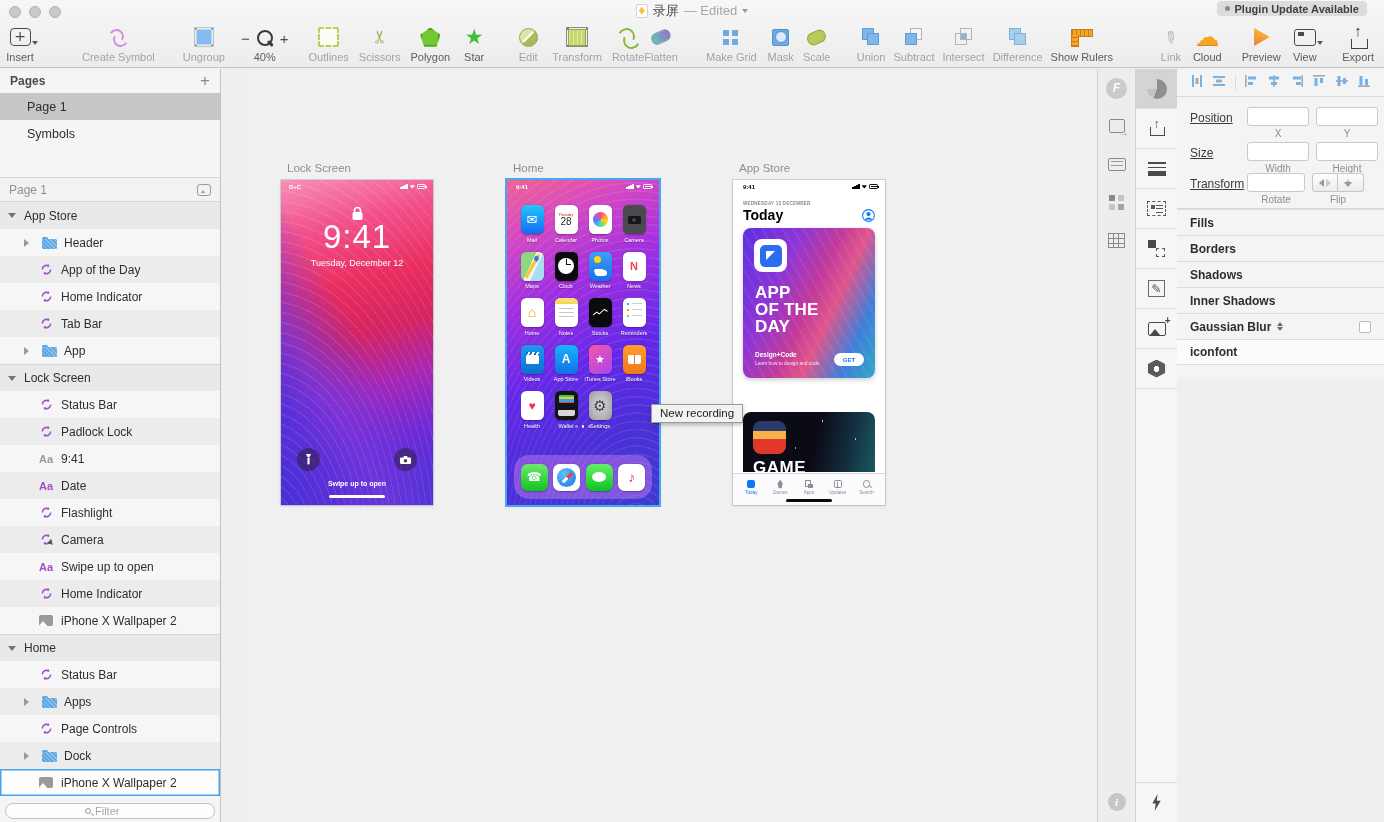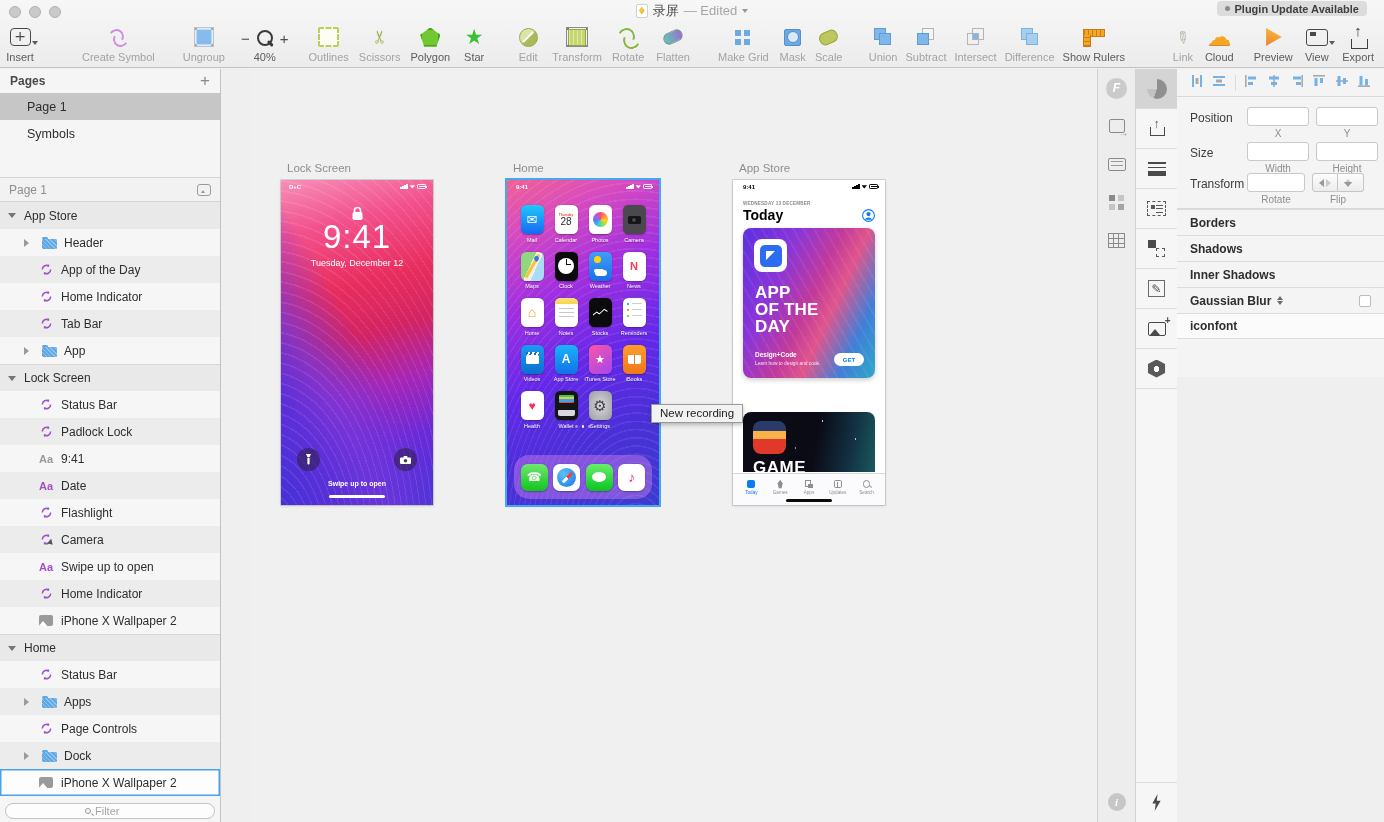--- a/index.html
+++ b/index.html
@@ -22,21 +22,21 @@
   .toolbar { position:absolute; top:16px; left:0; right:0; height:50px; display:flex; align-items:flex-end; padding-bottom:3px; }
   .titem { display:flex; flex-direction:column; align-items:center; justify-content:flex-end; gap:1px; }
   .tlabel { font-size:11px; color:#5c5c5c; white-space:nowrap; }
   .titem.dis .tlabel { color:#a3a3a3; }
   .ticon { width:28px; height:26px; position:relative; display:flex; align-items:center; justify-content:center; }
   .caret { position:absolute; right:-4px; bottom:2px; width:0; height:0; border:3px solid transparent; border-top:4px solid #5a5a5a; }
 
   
   .m-insert{margin-left:6px}.m-create-symbol{margin-left:48px}.m-ungroup{margin-left:28px}.m-zoom{margin-left:16px}
   .m-outlines{margin-left:20px}.m-scissors{margin-left:10px}.m-polygon{margin-left:10px}.m-star{margin-left:10px}
-  .m-edit{margin-left:26px}.m-transform{margin-left:10px}.m-rotate{margin-left:10px}.m-flatten{margin-left:12px}
+  .m-edit{margin-left:26px}.m-transform{margin-left:10px}.m-rotate{margin-left:10px}.m-flatten{margin-left:0}
   .m-make-grid{margin-left:28px}.m-mask{margin-left:10px}.m-scale{margin-left:8px}.m-union{margin-left:26px}
   .m-subtract{margin-left:8px}.m-intersect{margin-left:8px}.m-difference{margin-left:8px}.m-show-rulers{margin-left:8px}
   .m-link{margin-left:44px}.m-cloud{margin-left:8px}.m-preview{margin-left:20px}.m-view{margin-left:10px}
   .m-export{margin-left:auto; margin-right:10px}
 
   .i-insert::before { content:"+"; display:block; width:19px; height:16px; border:1.5px solid #4a4a4a; border-radius:4px; color:#4a4a4a; font:400 14px/14px "DejaVu Sans",sans-serif; text-align:center; }
   .i-create-symbol::before,.i-create-symbol::after { content:""; position:absolute; width:11px; height:11px; border:2px solid #cf8ee0; border-radius:50%; border-bottom-color:transparent; border-left-color:transparent; }
   .i-create-symbol::before { transform:rotate(-15deg); left:5px; top:5px; }
   .i-create-symbol::after { transform:rotate(165deg); left:9px; top:8px; }
   .zrow { display:flex; align-items:center; gap:5px; }
@@ -268,21 +268,21 @@
   .sB-pencil { width:17px; height:17px; border:1px solid #6a6a6a; } .sB-pencil::before { content:"\270E"; position:absolute; inset:0; display:flex; align-items:center; justify-content:center; font-size:12px; color:#4a4a4a; }
   .sB-img { width:18px; height:14px; border:1.5px solid #4a4a4a; border-radius:2px; } .sB-img::before { content:""; position:absolute; bottom:0; left:1px; width:0; height:0; border:5px solid transparent; border-bottom:6px solid #4a4a4a; } .sB-img::after { content:"+"; position:absolute; right:-6px; top:-8px; font-size:10px; font-weight:bold; color:#4a4a4a; }
   .sB-hex { width:19px; height:18px; background:radial-gradient(circle at center,#fff 0 3px,#5a5a5a 3px); clip-path:polygon(50% 0,95% 25%,95% 75%,50% 100%,5% 75%,5% 25%); }
   .bolt { width:13px; height:17px; background:#4a4a4a; clip-path:polygon(58% 0,18% 56%,44% 56%,36% 100%,82% 40%,52% 40%); }
   .stripfoot { position:absolute; bottom:0; left:0; right:0; height:40px; display:flex; align-items:center; justify-content:center; border-top:1px solid #dcdcdc; }
 
   .inspector { position:absolute; top:69px; right:0; bottom:0; width:207px; background:#f4f4f4; }
   .alignrow { height:28px; border-bottom:1px solid #d8d8d8; display:flex; align-items:center; justify-content:space-evenly; padding:0 4px; }
   .alignrow .sep { width:1px; height:16px; background:#dcdcdc; }
   .insp-geo { position:relative; height:112px; border-bottom:1px solid #d8d8d8; }
-  .geolabel { position:absolute; left:13px; font-size:12px; color:#3c3c3c; }
+  .geolabel { position:absolute; left:13px; font-size:12px; color:#3c3c3c;text-decoration:underline; }
   .field { position:absolute; width:62px; height:19px; border:1px solid #c9c9c9; border-radius:3px; background:#fff; font-size:11px; padding:0 4px; outline:none; }
   .sublabel { position:absolute; width:62px; text-align:center; font-size:10px; color:#8e8e8e; }
   .lockic { position:absolute; left:160px; top:46px; width:9px; height:10px; }
   .lockic::before { content:""; position:absolute; bottom:0; left:0.5px; width:7px; height:5.5px; background:#9a9a9a; border-radius:1px; }
   .lockic::after { content:""; position:absolute; top:0; left:2px; width:4px; height:5px; border:1.2px solid #9a9a9a; border-bottom:none; border-radius:3px 3px 0 0; }
   .flipgroup { position:absolute; left:135px; top:76px; display:flex; }
   .flipbtn { width:26px; height:19px; border:1px solid #c6c6c6; background:linear-gradient(#fdfdfd,#ececec); display:flex; align-items:center; justify-content:center; }
   .flipbtn:first-child { border-radius:3px 0 0 3px; } .flipbtn:last-child { border-radius:0 3px 3px 0; border-left:none; }
   .fh::before { content:""; width:0; height:0; border:4px solid transparent; border-right:5px solid #9a9a9a; margin-right:1px; }
   .fh::after { content:""; width:0; height:0; border:4px solid transparent; border-left:5px solid #c9c9c9; margin-left:1px; }
@@ -973,20 +973,21 @@
     <span class="sublabel" style="left:139px; top:66px;">Height</span>
     <span class="geolabel" style="top:80px;">Transform</span>
     <input class="field" style="left: 70px; top: 76px; width: 58px;">
     <div class="flipgroup">
       <span class="flipbtn fh"></span>
       <span class="flipbtn fv"></span>
     </div>
     <span class="sublabel" style="left:70px; top:97px; width:58px;">Rotate</span>
     <span class="sublabel" style="left:135px; top:97px; width:52px;">Flip</span>
   </div>
+  <div class="secrow">Fills</div>
   <div class="secrow">Borders</div>
   <div class="secrow">Shadows</div>
   <div class="secrow">Inner Shadows</div>
   <div class="secrow gaussrow">
     <span>Gaussian Blur</span>
     <span class="stepper"></span>
     <span class="gausscheck"></span>
   </div>
   <div class="secrow iconfontrow">iconfont</div>
   <div class="insp-rest"></div>

